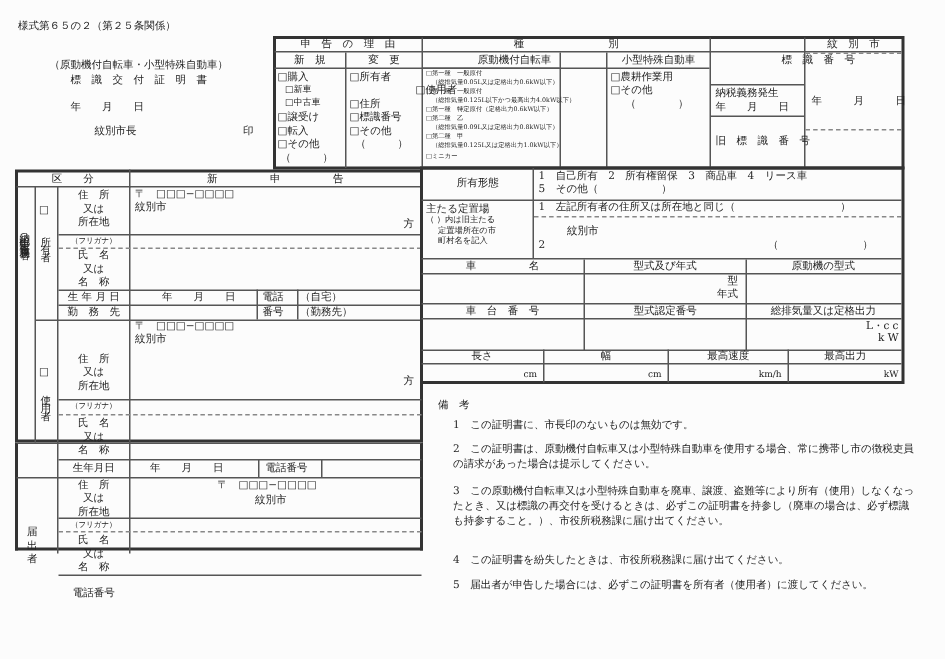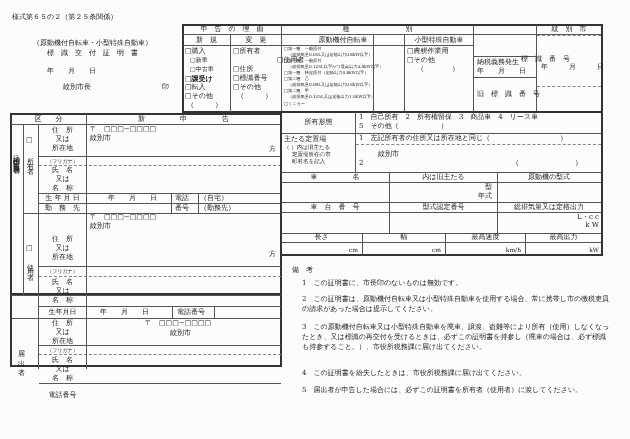--- a/index.html
+++ b/index.html
@@ -41,21 +41,21 @@
 <div class="hld" style="left:537px;top:35px;width:64px;"></div>
 <div class="hld" style="left:537px;top:86px;width:64px;"></div>
 
 <div class="t fs7 c" style="left:183px;top:26px;width:98px;">申　告　の　理　由</div>
 <div class="t fs7 c" style="left:183px;top:37px;width:47px;">新　規</div>
 <div class="t fs7 c" style="left:231px;top:37px;width:50px;">変　更</div>
 
 <div class="t fs7" style="left:185px;top:48px;">□購入</div>
 <div class="t fs6" style="left:190px;top:57px;">□新車</div>
 <div class="t fs6" style="left:190px;top:66px;">□中古車</div>
-<div class="t fs7" style="left:185px;top:75px;font-weight:bold;">□譲受け</div>
+<div class="t fs7" style="left:185px;top:75px;">□譲受け</div>
 <div class="t fs7" style="left:185px;top:84px;">□転入</div>
 <div class="t fs7" style="left:185px;top:93px;">□その他</div>
 <div class="t fs7" style="left:187px;top:102px;">（　　　）</div>
 
 <div class="t fs7" style="left:233px;top:48px;">□所有者</div>
 <div class="t fs7" style="left:243px;top:57px;padding-left:34px;">□使用者</div>
 <div class="t fs7" style="left:233px;top:66px;">□住所</div>
 <div class="t fs7" style="left:233px;top:75px;">□標識番号</div>
 <div class="t fs7" style="left:233px;top:84px;">□その他</div>
 <div class="t fs7" style="left:237px;top:93px;">（　　　）</div>
@@ -74,21 +74,21 @@
 <div class="t fs5" style="left:284px;top:77px;">□第二種　乙</div>
 <div class="t fs5" style="left:288px;top:83px;">（総排気量0.09L又は定格出力0.8kW以下）</div>
 <div class="t fs5" style="left:284px;top:89px;">□第二種　甲</div>
 <div class="t fs5" style="left:288px;top:95px;">（総排気量0.125L又は定格出力1.0kW以下）</div>
 <div class="t fs5" style="left:284px;top:102px;">□ミニカー</div>
 
 <div class="t fs7" style="left:407px;top:48px;">□農耕作業用</div>
 <div class="t fs7" style="left:407px;top:57px;">□その他</div>
 <div class="t fs7" style="left:417px;top:66px;">（　　　　）</div>
 
-<div class="t fs7" style="left:477px;top:56px;padding-left:44px;">標　識　番　号</div>
+<div class="t fs7" style="left:477px;top:37px;padding-left:44px;">標　識　番　号</div>
 <div class="t fs7" style="left:477px;top:59px;">納税義務発生</div>
 <div class="t fs7" style="left:477px;top:68px;">年　　月　　日</div>
 <div class="t fs7" style="left:477px;top:91px;text-align:right;">旧　標　識　番　号</div>
 <div class="t fs7 c" style="left:537px;top:26px;width:64px;">紋　別　市</div>
 <div class="abs" style="left:537px;top:36px;width:64px;height:20px;"></div>
 <div class="t fs7" style="left:541px;top:64px;">年　　　月　　　日</div>
 <div class="abs" style="left:537px;top:87px;width:64px;height:24px;"></div>
 
 <div class="box" style="left:10px;top:113px;width:272px;height:182px;"></div>
 <div class="box" style="left:10px;top:295px;width:272px;height:72px;border-top:1px solid #555;"></div>
@@ -190,21 +190,21 @@
 <div class="t" style="left:292px;top:152px;font-size:5.5px;">定置場所在の市</div>
 <div class="t" style="left:292px;top:159px;font-size:5.5px;">町村名を記入</div>
 <div class="t fs7" style="left:359px;top:135px;">1　左記所有者の住所又は所在地と同じ（　　　　　　　　　　）</div>
 <div class="hld" style="left:356px;top:144px;width:245px;"></div>
 <div class="t fs7" style="left:378px;top:151px;">紋別市</div>
 <div class="t fs7" style="left:359px;top:160px;">2</div>
 <div class="t fs7" style="left:512px;top:160px;">（　　　　　　　　）</div>
 <div class="hl" style="left:281px;top:172px;width:320px;"></div>
 
 <div class="t fs7 c" style="left:281px;top:174px;width:108px;">車　　　　　名</div>
-<div class="t fs7 c" style="left:390px;top:174px;width:107px;">内は旧主たる</div>
+<div class="t fs7 c" style="left:390px;top:174px;width:107px;">型式及び年式</div>
 <div class="t fs7 c" style="left:497px;top:174px;width:104px;">原動機の型式</div>
 <div class="hl" style="left:281px;top:182px;width:320px;"></div>
 <div class="vl" style="left:389px;top:173px;height:61px;"></div>
 <div class="vl" style="left:497px;top:173px;height:61px;"></div>
 <div class="abs" style="left:282px;top:183px;width:106px;height:18px;"></div>
 <div class="t fs7" style="left:485px;top:184px;">型</div>
 <div class="t fs7" style="left:478px;top:193px;">年式</div>
 <div class="abs" style="left:390px;top:183px;width:88px;height:18px;"></div>
 <div class="abs" style="left:498px;top:183px;width:103px;height:18px;"></div>
 <div class="hl" style="left:281px;top:202px;width:320px;"></div>

